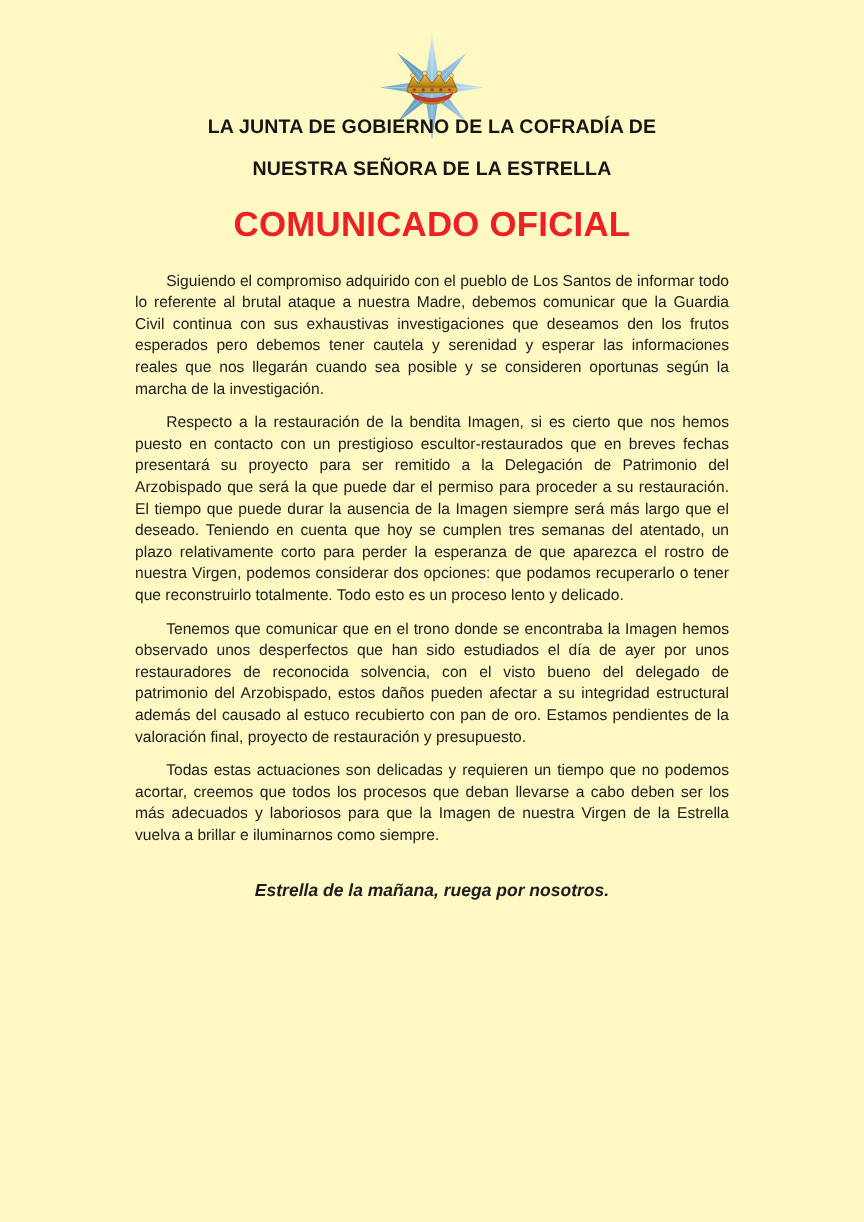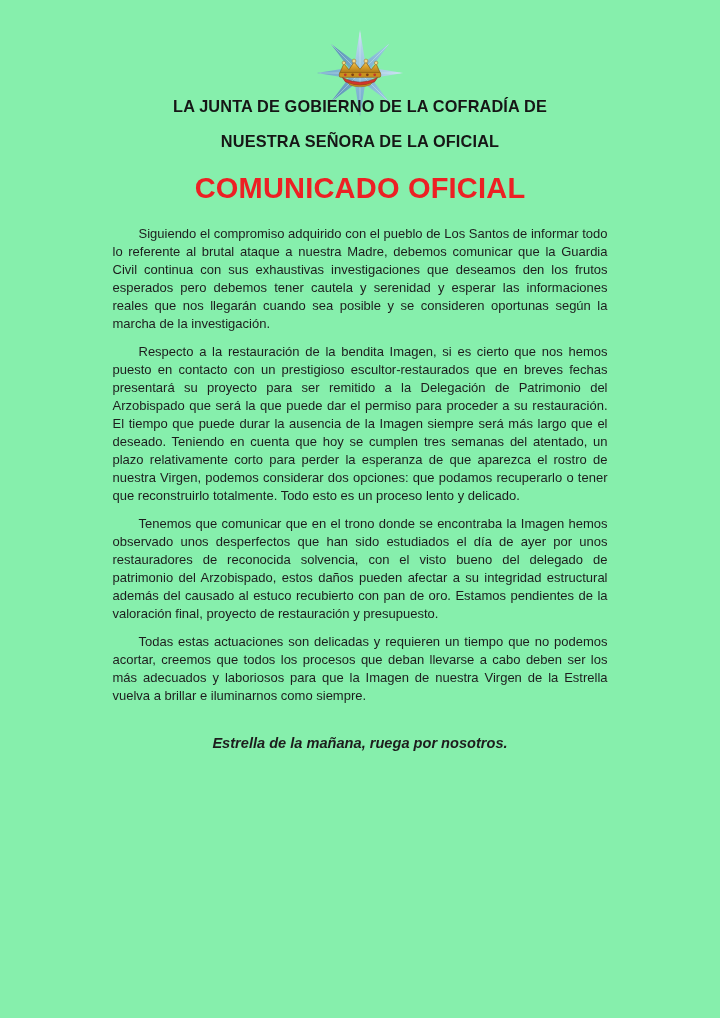--- a/index.html
+++ b/index.html
@@ -11,21 +11,21 @@
     width: 720px;
     height: 1018px;
     font-family: "Liberation Sans", sans-serif;
     color: #1a1a1a;
     overflow: hidden;
   }
   .page {
     position: relative;
     width: 720px;
     height: 1018px;
-    background: #86efac;
+    background: #fef9c3;
     box-sizing: border-box;
   }
 
   
   .emblem-wrap {
     width: 100%;
     display: flex;
     justify-content: center;
     align-items: flex-start;
     padding-top: 27px;
@@ -173,21 +173,21 @@
 
           <path d="M -19,3 Q 0,13 19,3 L 16,7.5 Q 0,15.5 -16,7.5 Z" fill="#D4352B" stroke="#8E2118" stroke-width="0.6"></path>
           <path d="M -13,8.5 Q 0,14 13,8.5 L 11,11 Q 0,15 -11,11 Z" fill="#C9911F" stroke="#8A5E12" stroke-width="0.5"></path>
         </g>
       </g>
     </svg>
   </div>
 
   <div class="heading-block">
     <div class="heading-line first">LA JUNTA DE GOBIERNO DE LA COFRADÍA DE</div>
-    <div class="heading-line second">NUESTRA SEÑORA DE LA OFICIAL</div>
+    <div class="heading-line second">NUESTRA SEÑORA DE LA ESTRELLA</div>
     <div class="headline-red">COMUNICADO OFICIAL</div>
   </div>
 
   <div class="body-block">
     <p class="para">Siguiendo el compromiso adquirido con el pueblo de Los Santos de informar todo lo referente al brutal ataque a nuestra Madre, debemos comunicar que la Guardia Civil continua con sus exhaustivas investigaciones que deseamos den los frutos esperados pero debemos tener cautela y serenidad y esperar las informaciones reales que nos llegarán cuando sea posible y se consideren oportunas según la marcha de la investigación.</p>
     <p class="para">Respecto a la restauración de la bendita Imagen, si es cierto que nos hemos puesto en contacto con un prestigioso escultor-restaurados que en breves fechas presentará su proyecto para ser remitido a la Delegación de Patrimonio del Arzobispado que será la que puede dar el permiso para proceder a su restauración. El tiempo que puede durar la ausencia de la Imagen siempre será más largo que el deseado. Teniendo en cuenta que hoy se cumplen tres semanas del atentado, un plazo relativamente corto para perder la esperanza de que aparezca el rostro de nuestra Virgen, podemos considerar dos opciones: que podamos recuperarlo o tener que reconstruirlo totalmente. Todo esto es un proceso lento y delicado.</p>
     <p class="para">Tenemos que comunicar que en el trono donde se encontraba la Imagen hemos observado unos desperfectos que han sido estudiados el día de ayer por unos restauradores de reconocida solvencia, con el visto bueno del delegado de patrimonio del Arzobispado, estos daños pueden afectar a su integridad estructural además del causado al estuco recubierto con pan de oro. Estamos pendientes de la valoración final, proyecto de restauración y presupuesto.</p>
     <p class="para">Todas estas actuaciones son delicadas y requieren un tiempo que no podemos acortar, creemos que todos los procesos que deban llevarse a cabo deben ser los más adecuados y laboriosos para que la Imagen de nuestra Virgen de la Estrella vuelva a brillar e iluminarnos como siempre.</p>
   </div>
 

